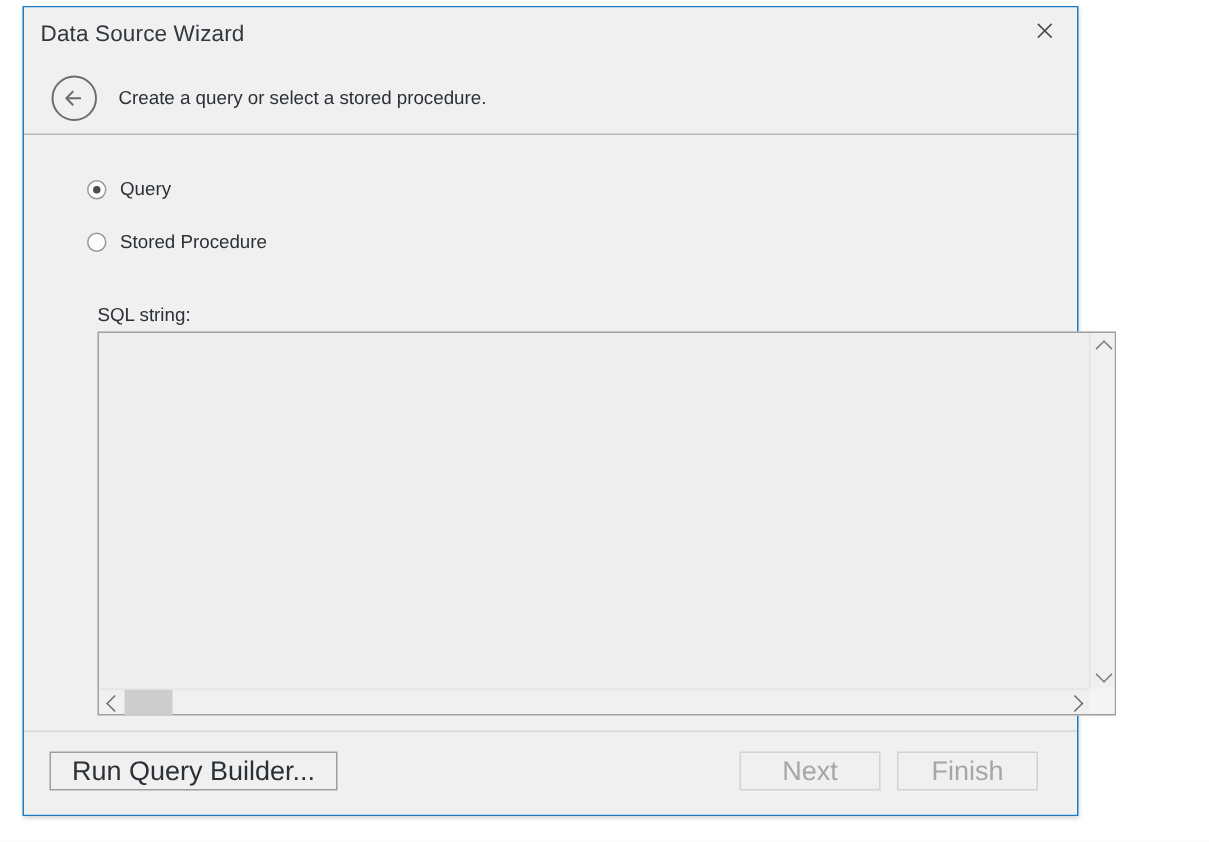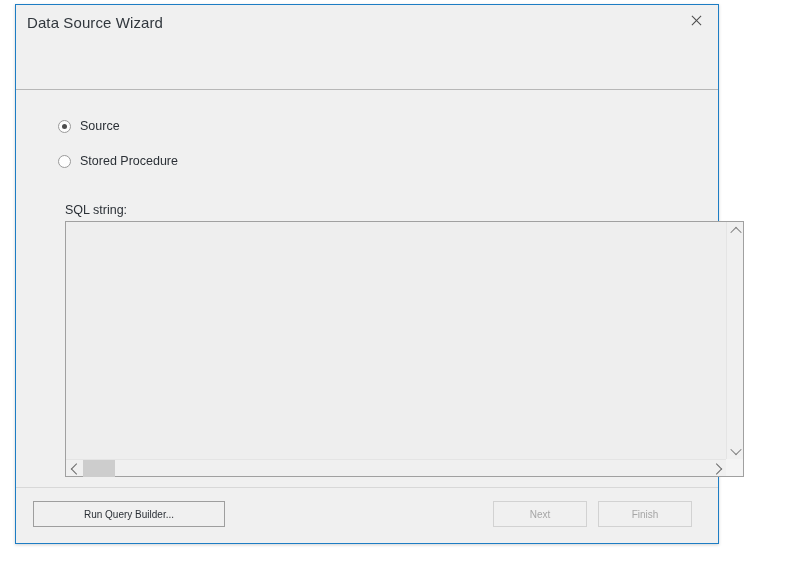--- a/index.html
+++ b/index.html
@@ -281,21 +281,21 @@
     left: 0;
     bottom: 0;
     width: 100%;
     height: 55px;
     background: #f0f0f0;
   }
 
   .btn {
     position: absolute;
     font-family: "Liberation Sans", sans-serif;
-    font-size: 10px;
+    font-size: 18px;
     background: #f0f0f0;
     border: 1px solid #9e9e9e;
     color: #2b3036;
     box-sizing: border-box;
     display: flex;
     align-items: center;
     justify-content: center;
     cursor: default;
     padding: 12px;
   }
@@ -329,27 +329,37 @@
 
 <div id="window">
 
   <div id="titlebar">
     <div id="title-text">Data Source Wizard</div>
     <div id="close-button">
       <span class="x-glyph"></span>
     </div>
   </div>
 
+  <div id="header">
+    <div id="back-button">
+      <svg width="33" height="33" viewBox="0 0 33 33">
+        <circle cx="16.5" cy="16.5" r="14.5" fill="none" stroke="#6b6b6b" stroke-width="1.3"></circle>
+        <path d="M21 16.5 H11.5" fill="none" stroke="#6b6b6b" stroke-width="1.3"></path>
+        <path d="M15.5 12.2 L11.2 16.5 L15.5 20.8" fill="none" stroke="#6b6b6b" stroke-width="1.3" stroke-linecap="round" stroke-linejoin="round"></path>
+      </svg>
+    </div>
+    <div id="header-subtitle">Create a query or select a stored procedure.</div>
+  </div>
   <div id="header-rule"></div>
 
   <div id="body-area">
 
     <div class="radio-row" id="radio-query">
       <span class="radio-mark checked"></span>
-      <span class="radio-label">Source</span>
+      <span class="radio-label">Query</span>
     </div>
 
     <div class="radio-row" id="radio-stored">
       <span class="radio-mark"></span>
       <span class="radio-label">Stored Procedure</span>
     </div>
 
     <div id="sql-label">SQL string:</div>
 
     <div id="sql-box">

